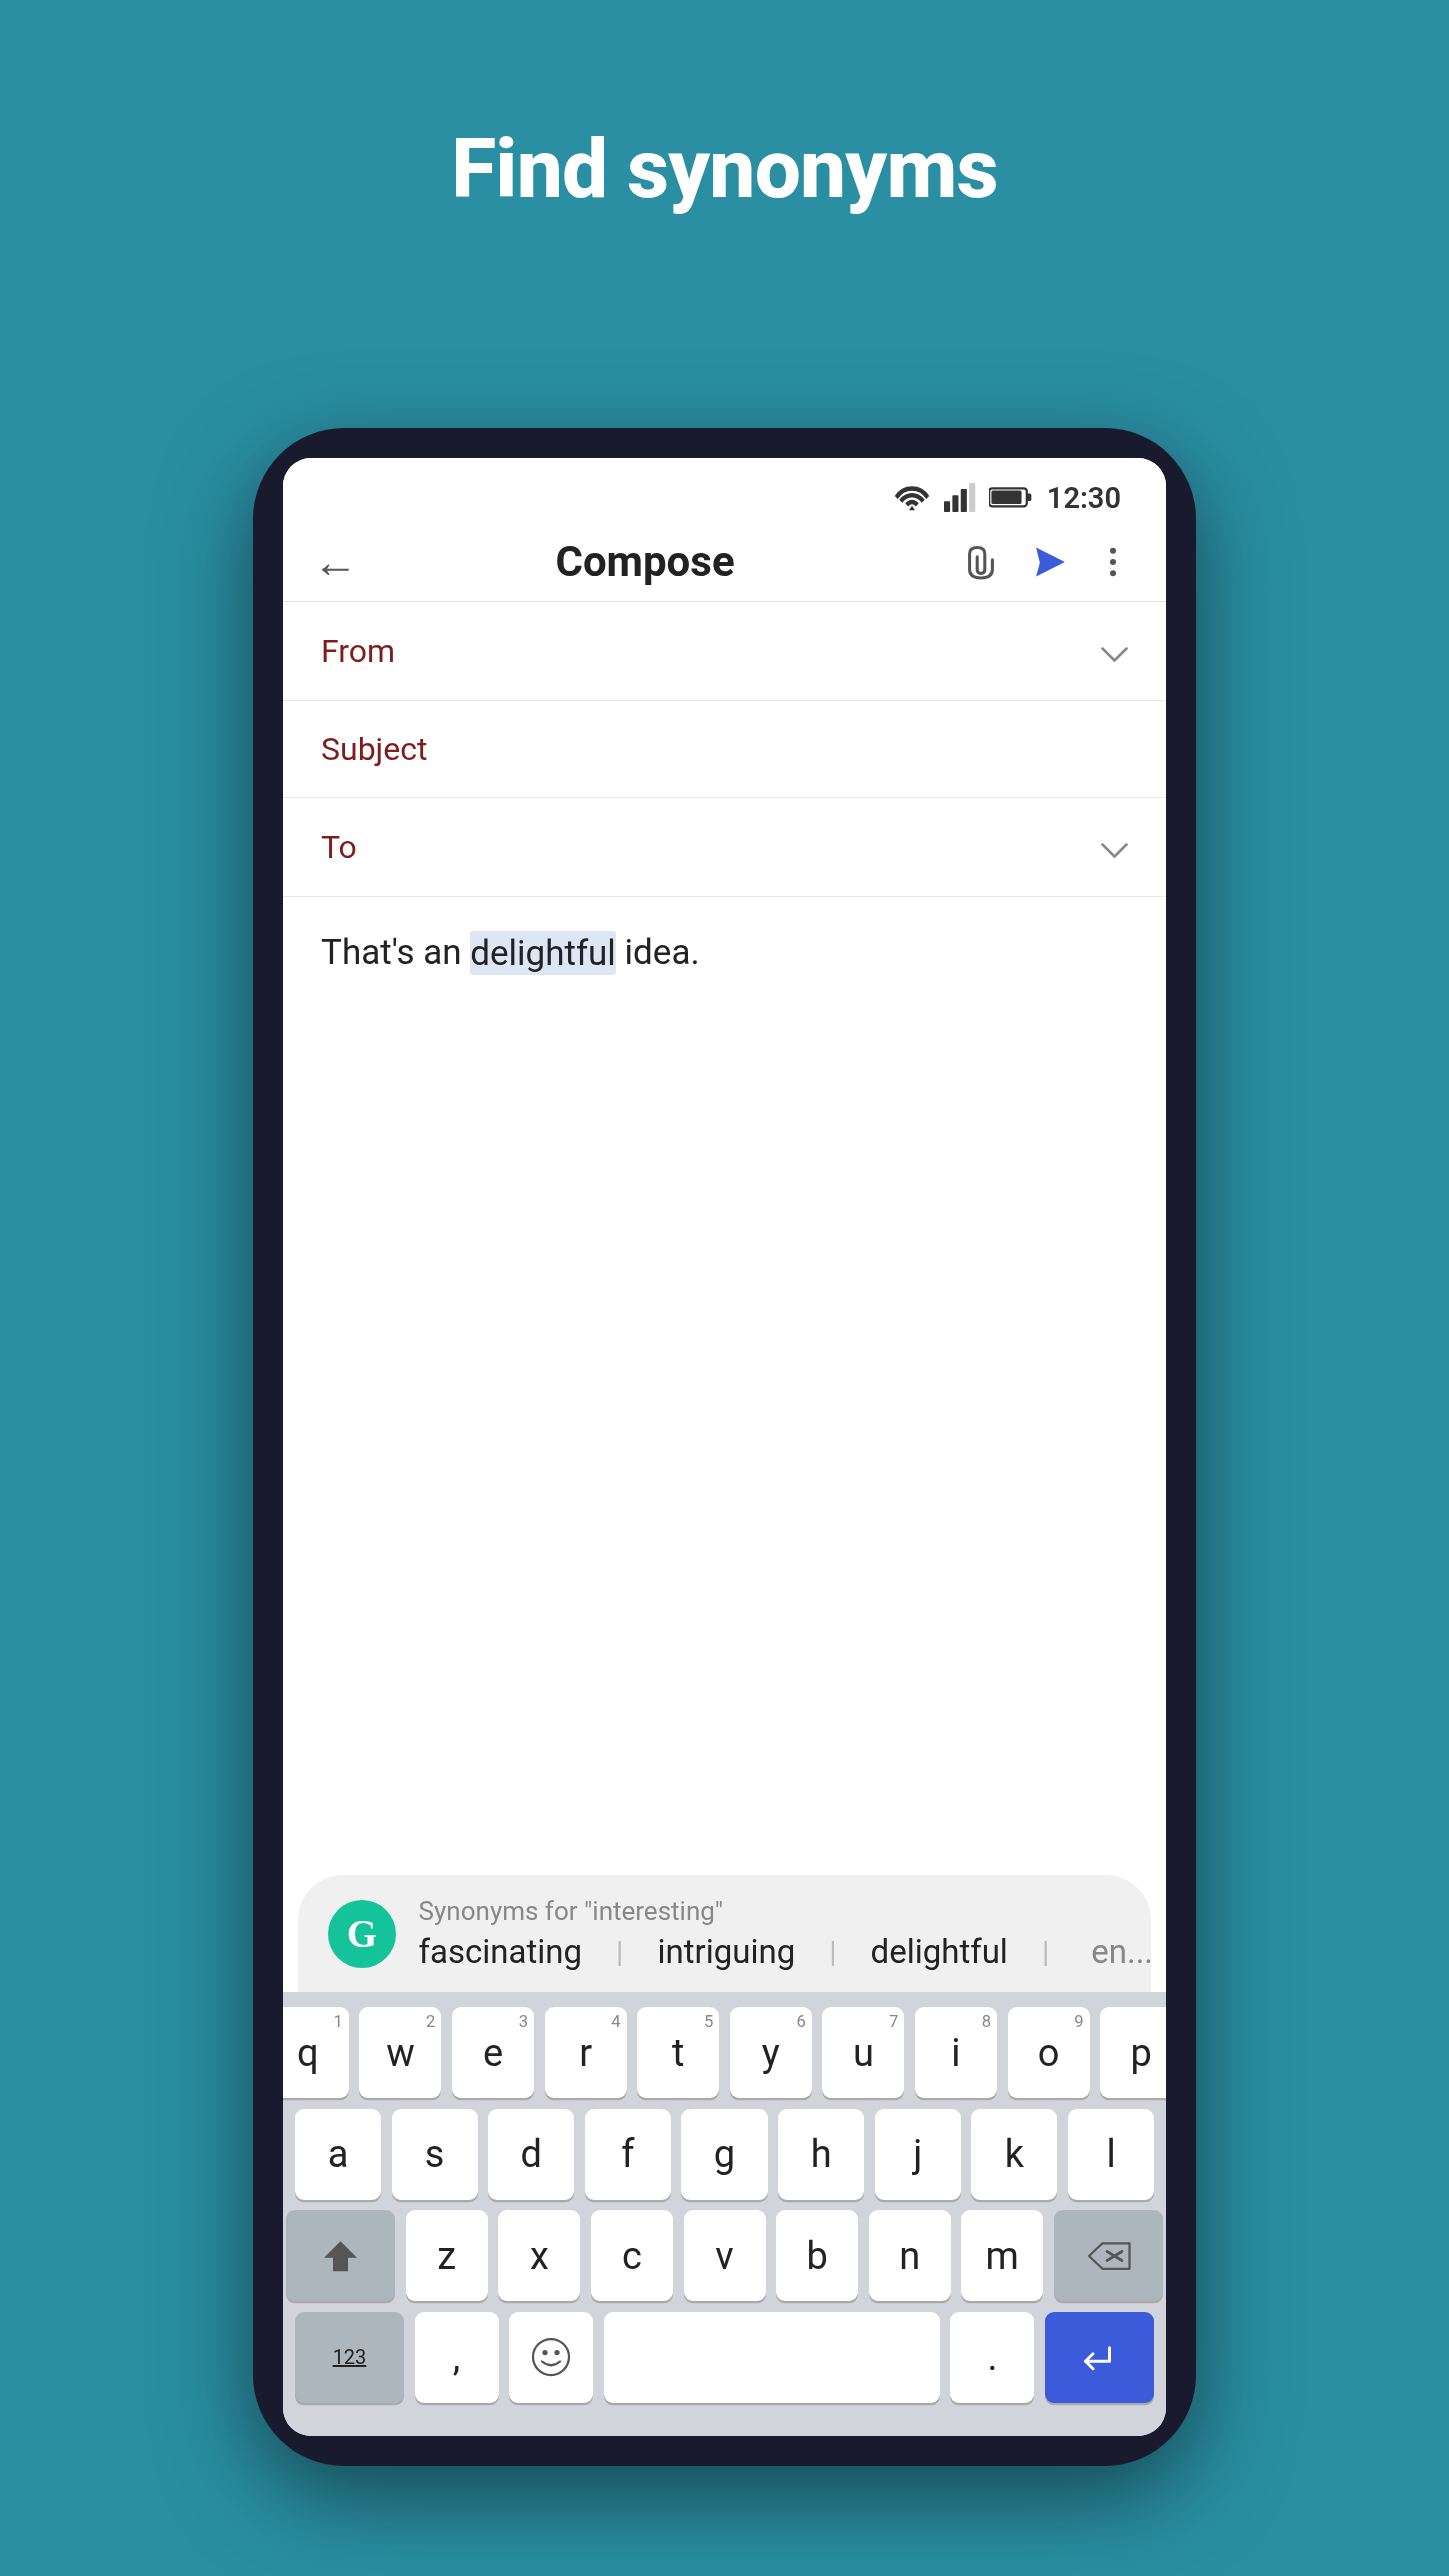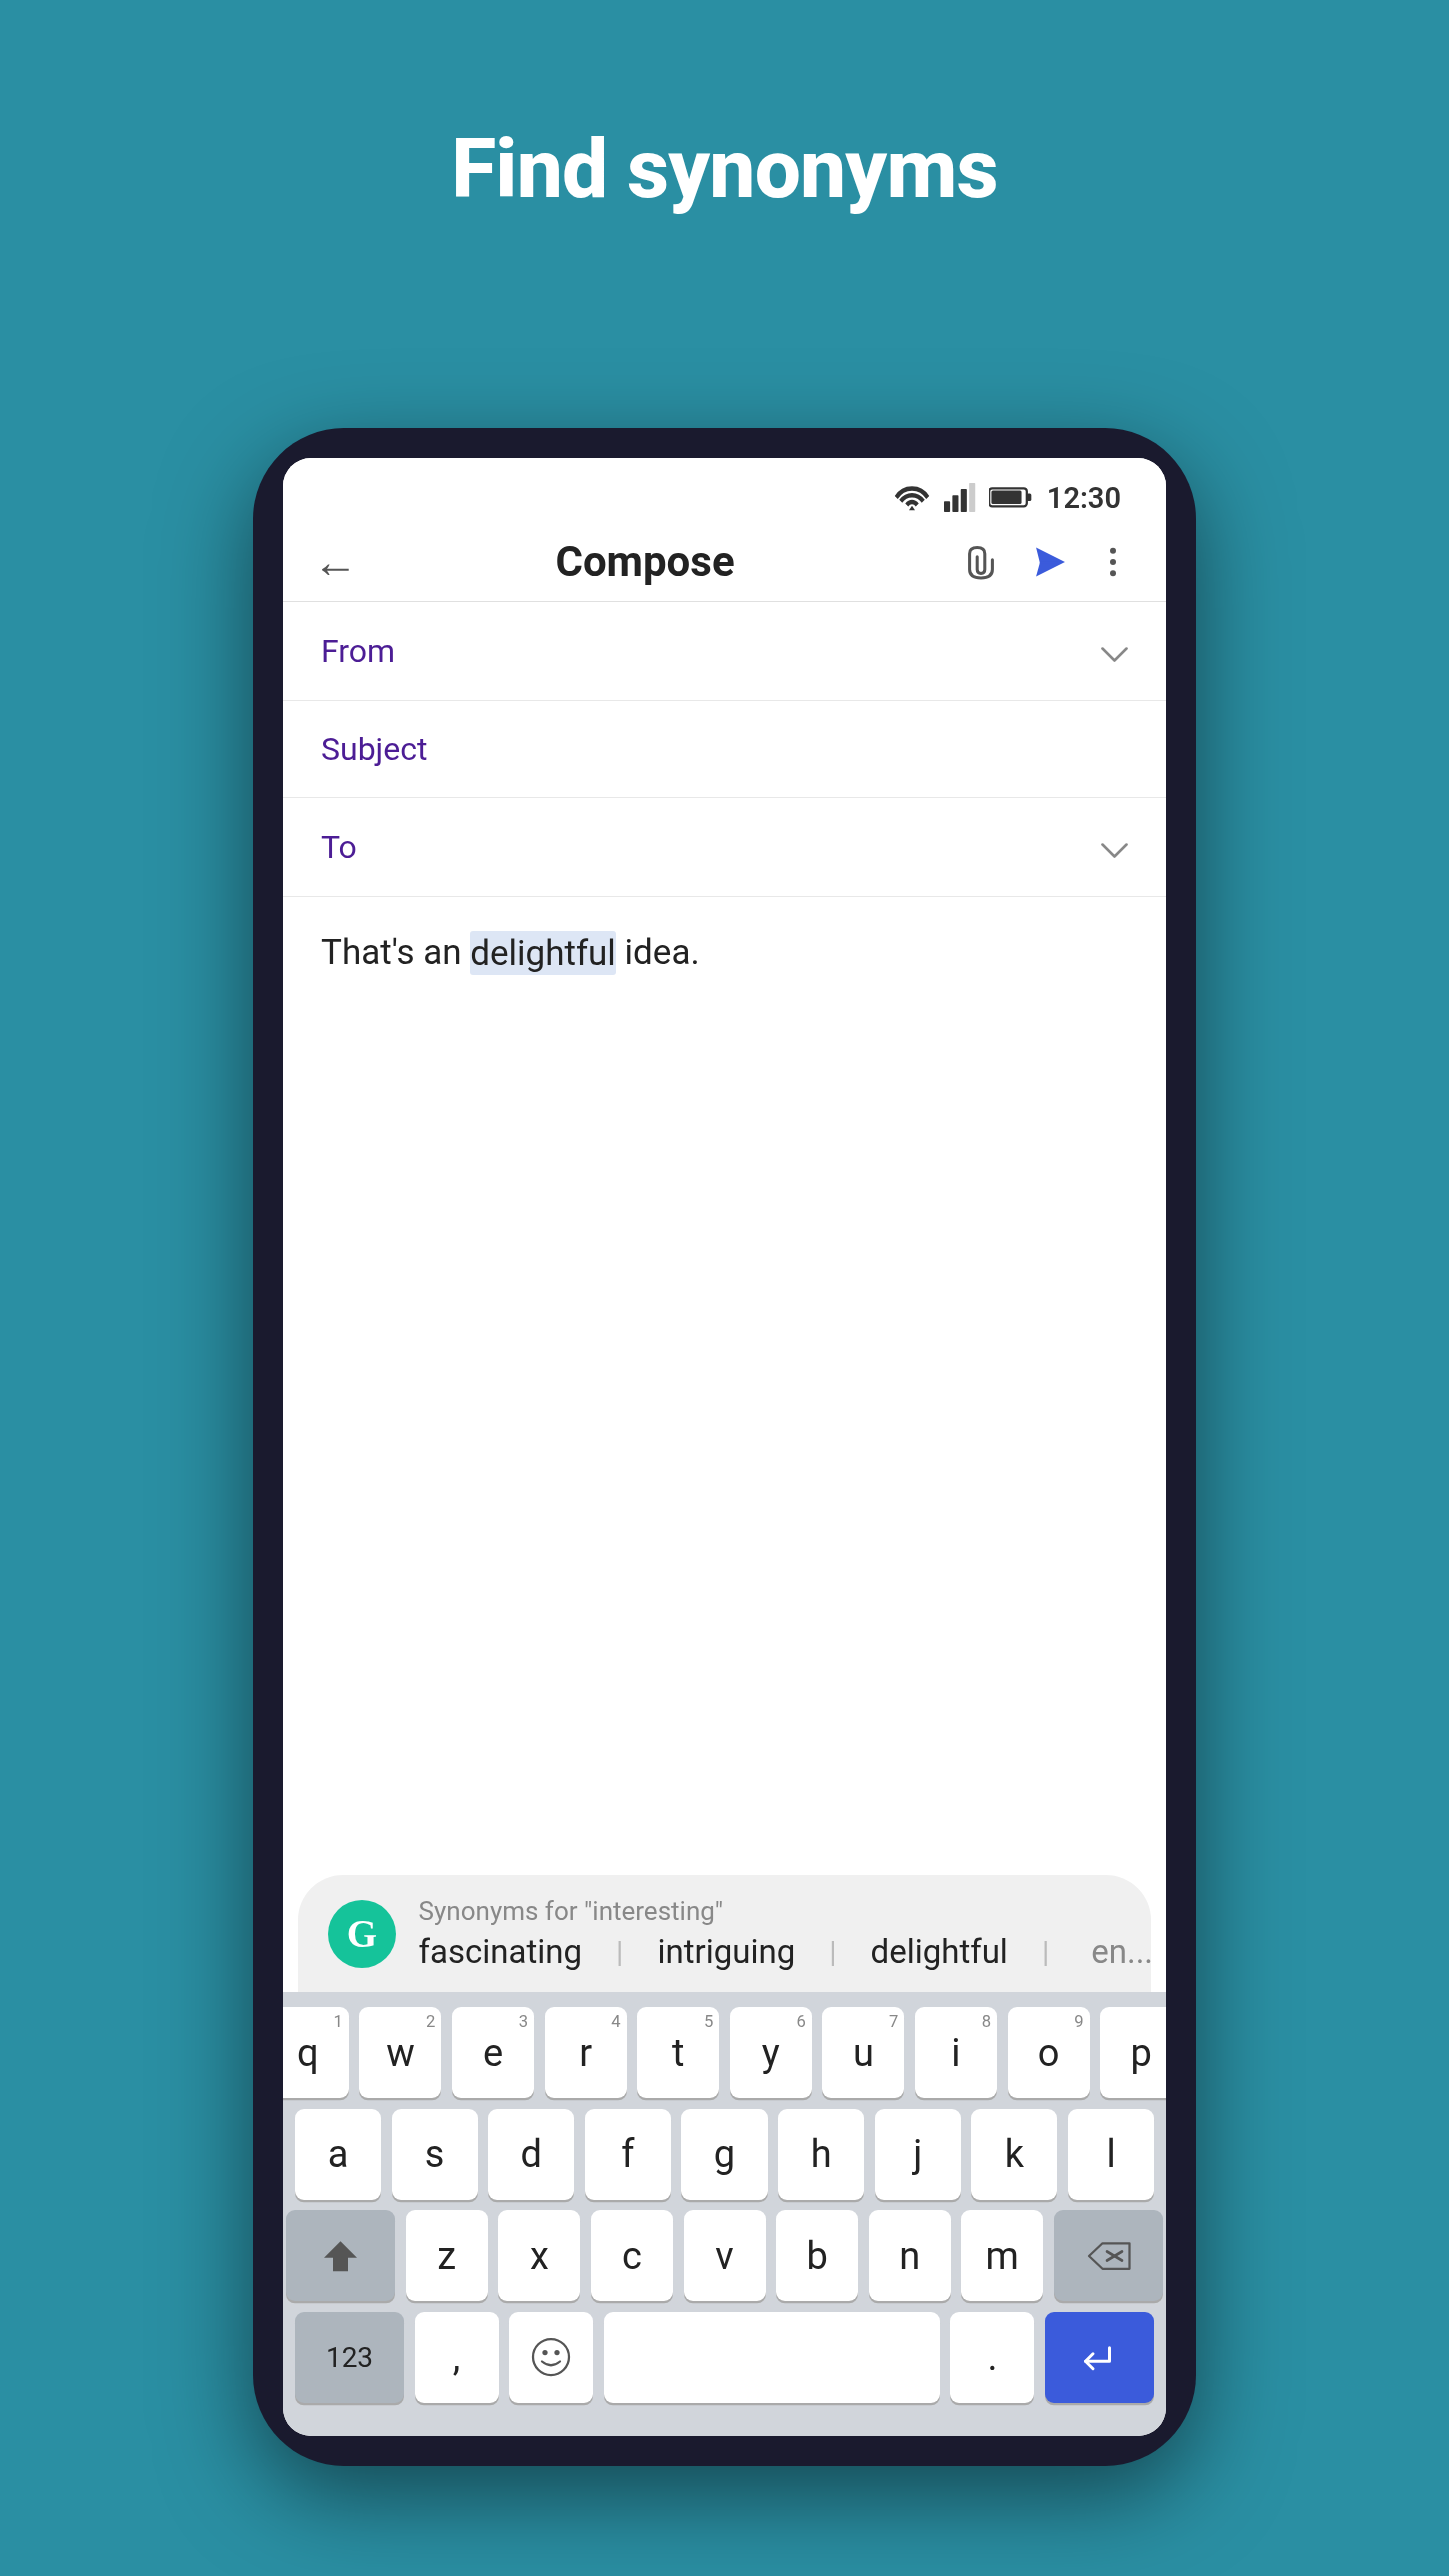--- a/index.html
+++ b/index.html
@@ -108,21 +108,21 @@
 
     .email-field-row {
       display: flex;
       align-items: center;
       padding: 29px 38px;
       border-bottom: 0.8px solid #e8e8e8;
     }
 
     .field-label {
       font-size: 32px;
-      color: #4c1d95;
+      color: #7f1d1d;
       width: 106px;
       flex-shrink: 0;
     }
 
     .field-input {
       flex: 1;
     }
 
     .field-chevron {
       font-size: 34px;
@@ -266,21 +266,22 @@
     }
 
     .key-backspace {
       min-width: 109px;
       max-width: 121px;
     }
 
     .key-numbers {
       min-width: 109px;
       max-width: 121px;
-      font-size: 28px;
+      font-size: 20px;
+      text-decoration: underline;
     }
 
     .key-emoji {
       min-width: 82px;
       max-width: 91px;
     }
 
     .key-space {
       flex: 4;
       max-width: 415px;

